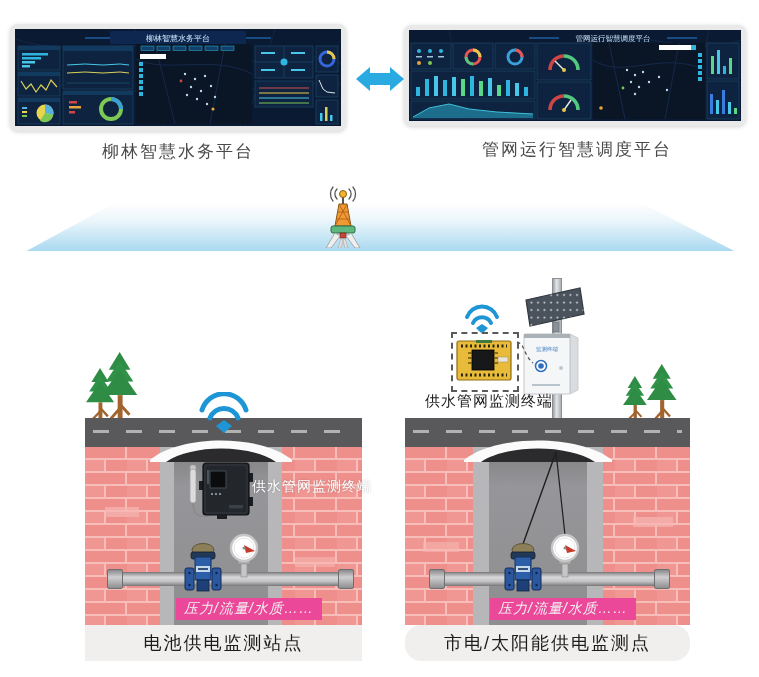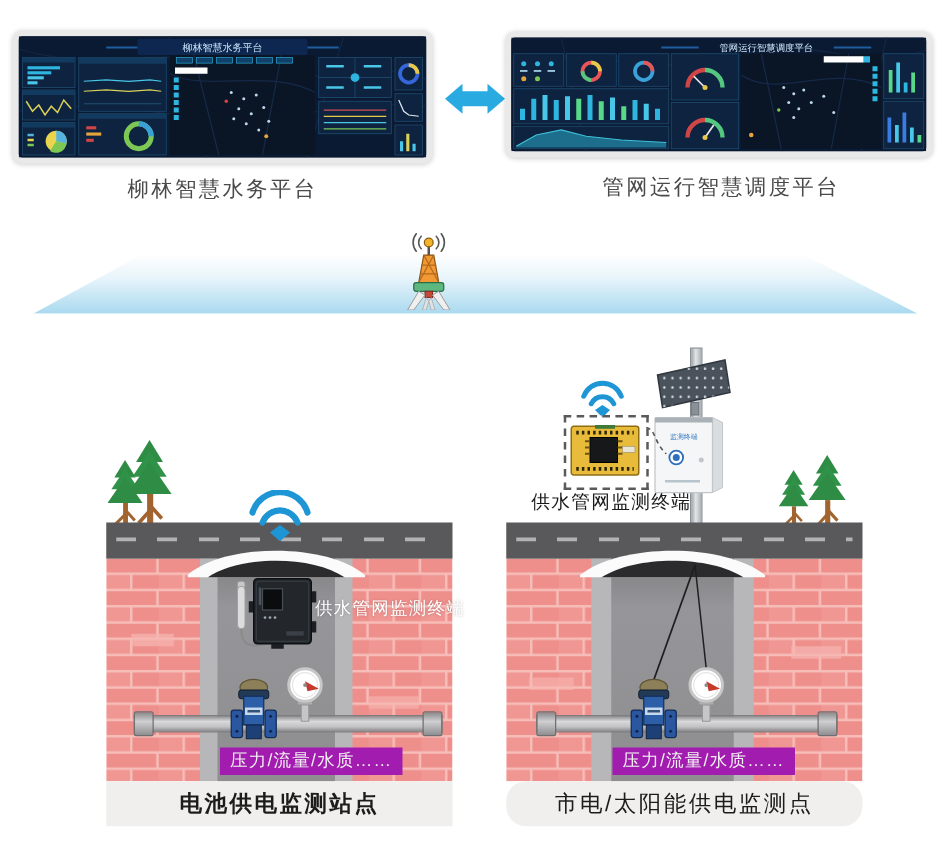--- a/index.html
+++ b/index.html
@@ -11,21 +11,21 @@
   .band{clip-path:polygon(12.9% 0,86.6% 0,99.2% 100%,0.9% 100%);
         background:linear-gradient(180deg,#fefefe 0%,#e9f5fb 38%,#a9d9ef 100%);}
   .band-label{font-size:26px;color:#8e9296;letter-spacing:1px;}
   .road{background:#59595b;}
   .road-dashes{position:absolute;left:8px;right:8px;top:12px;height:3px;
         background:repeating-linear-gradient(90deg,#b2b2b2 0 16px,transparent 16px 33px);}
   .walls{background:#b7b7b9;}
   .chamber{background:linear-gradient(180deg,#7f7f81 0%,#96969a 22%,#8e8e90 100%);}
   .chamber-top-shadow{background:#323234;}
   .white-label{color:#ffffff;font-size:14px;letter-spacing:1px;white-space:nowrap;text-shadow:0 0 2px rgba(0,0,0,.25);}
-  .metrics-label{color:#f2f2f2;font-size:14px;letter-spacing:1px;background:#a21caf;padding:2px 8px;white-space:nowrap;}
+  .metrics-label{color:#f2f2f2;font-size:14px;letter-spacing:1px;background:#ec4899;padding:2px 8px;white-space:nowrap;font-style:italic;}
   .station-caption{background:#f0efed;text-align:center;font-size:18px;color:#1c1c1c;letter-spacing:2px;line-height:36px;}
   .black-label{font-size:15px;color:#1a1a1a;letter-spacing:1px;white-space:nowrap;}
   .pipe{background:linear-gradient(180deg,#8f8f91 0%,#d9d9db 35%,#c2c2c4 70%,#8a8a8c 100%);border:1px solid #7e7e80;}
   .pipe-cap{background:linear-gradient(180deg,#8a8a8c,#cfcfd1 40%,#8f8f91);border:1px solid #6f6f71;border-radius:2px;}
   .pole{background:linear-gradient(90deg,#9da2a6,#e3e6e8 45%,#aab0b4);border:1px solid #8a9095;}
   .dashed-box{border:2px dashed #5a5a5a;background:rgba(255,255,255,.35);}
 </style>
 </head>
 <body>
 
@@ -374,21 +374,21 @@
     <rect x="4" y="26" width="9" height="22" rx="2" fill="#2a57a0" stroke="#122c52" stroke-width="1"></rect>
     <rect x="31" y="26" width="9" height="22" rx="2" fill="#2a57a0" stroke="#122c52" stroke-width="1"></rect>
     <circle cx="8.5" cy="31" r="1.2" fill="#0e2547"></circle>
       <circle cx="8.5" cy="43" r="1.2" fill="#0e2547"></circle>
     <circle cx="35.5" cy="31" r="1.2" fill="#0e2547"></circle>
       <circle cx="35.5" cy="43" r="1.2" fill="#0e2547"></circle>
     <rect x="16" y="38" width="12" height="11" fill="#1d4076" stroke="#0f2546" stroke-width="0.8"></rect>
   </svg>
 
   <div class="abs metrics-label" style="left:176px;top:598px;">压力/流量/水质……</div>
-  <div class="abs station-caption" style="left:85px;top:625px;width:277px;height:36px;font-weight:bold;">电池供电监测站点</div>
+  <div class="abs station-caption" style="left:85px;top:625px;width:277px;height:36px;">电池供电监测站点</div>
 
   <div class="abs pole" style="left:552px;top:278px;width:8px;height:142px;"></div>
 
   <svg class="abs" style="left:522px;top:284px;" width="66" height="52" viewBox="0 0 66 52">
     <defs>
       <pattern id="soldots" width="6.5" height="7.5" patternUnits="userSpaceOnUse">
         <circle cx="3" cy="3.5" r="1" fill="#d6dbe1"></circle>
       </pattern>
     </defs>
     <rect x="31" y="38" width="6" height="10" fill="#8a9098" stroke="#6d737a" stroke-width="0.8"></rect>

